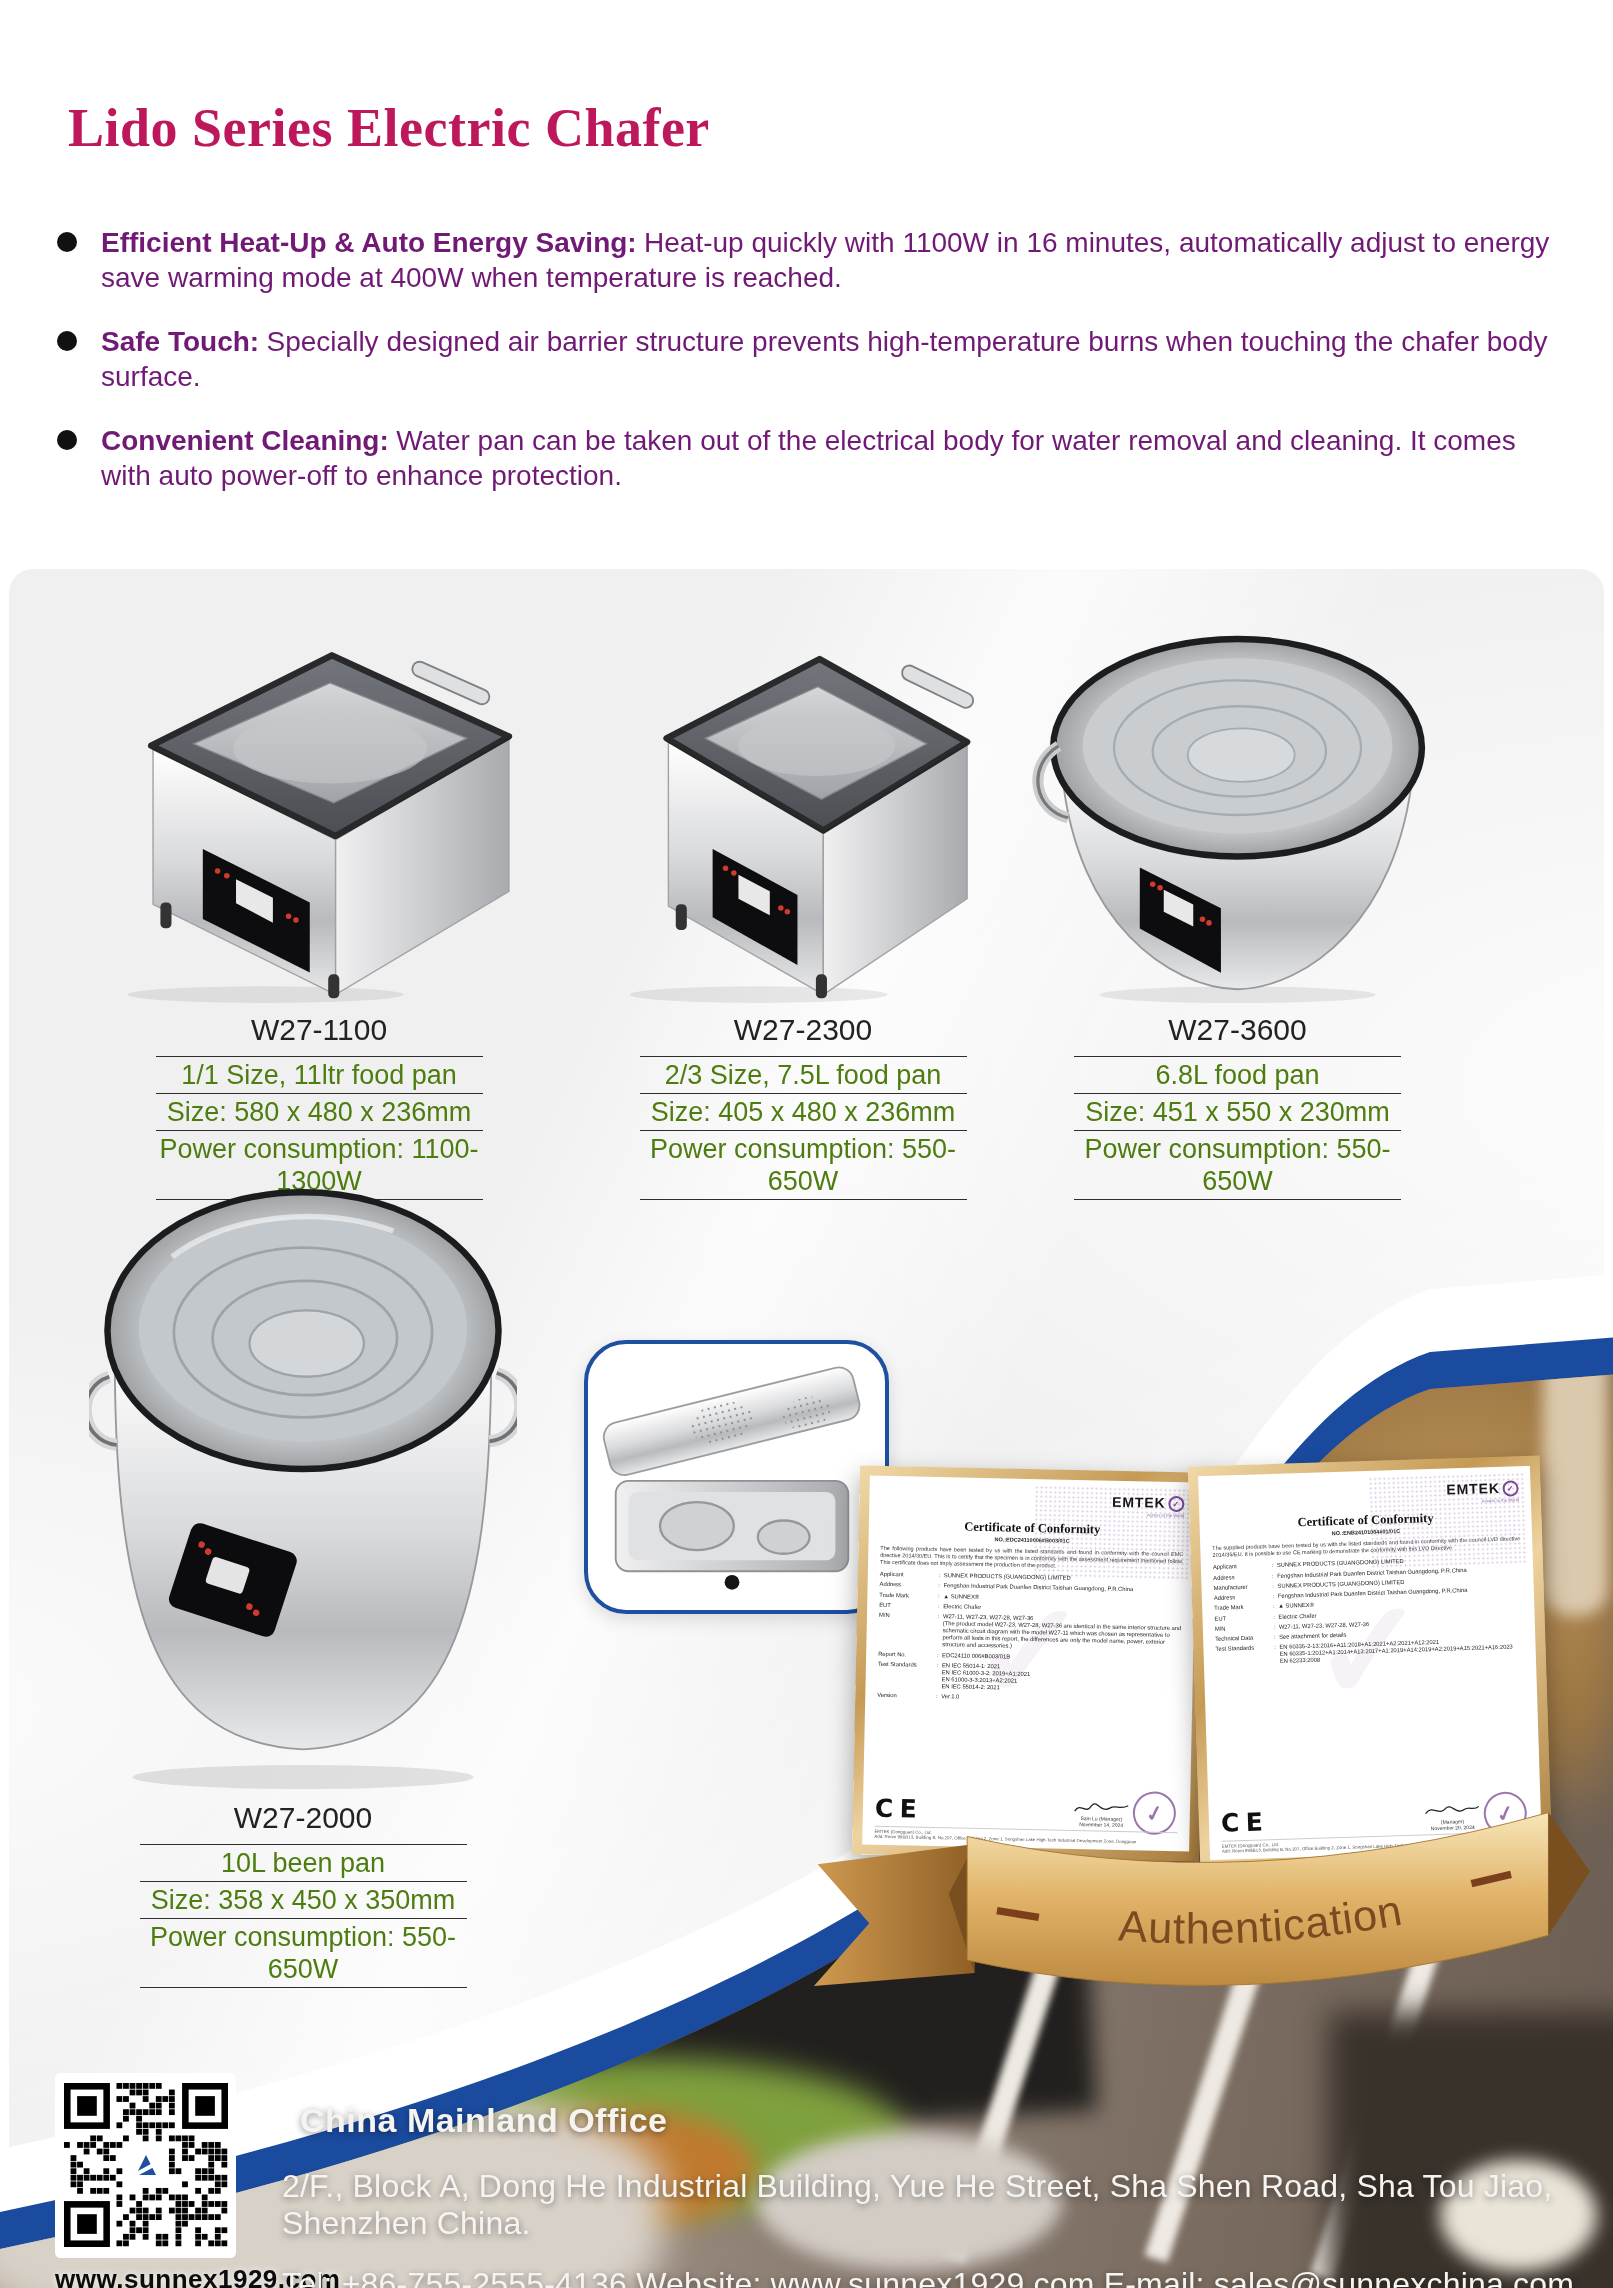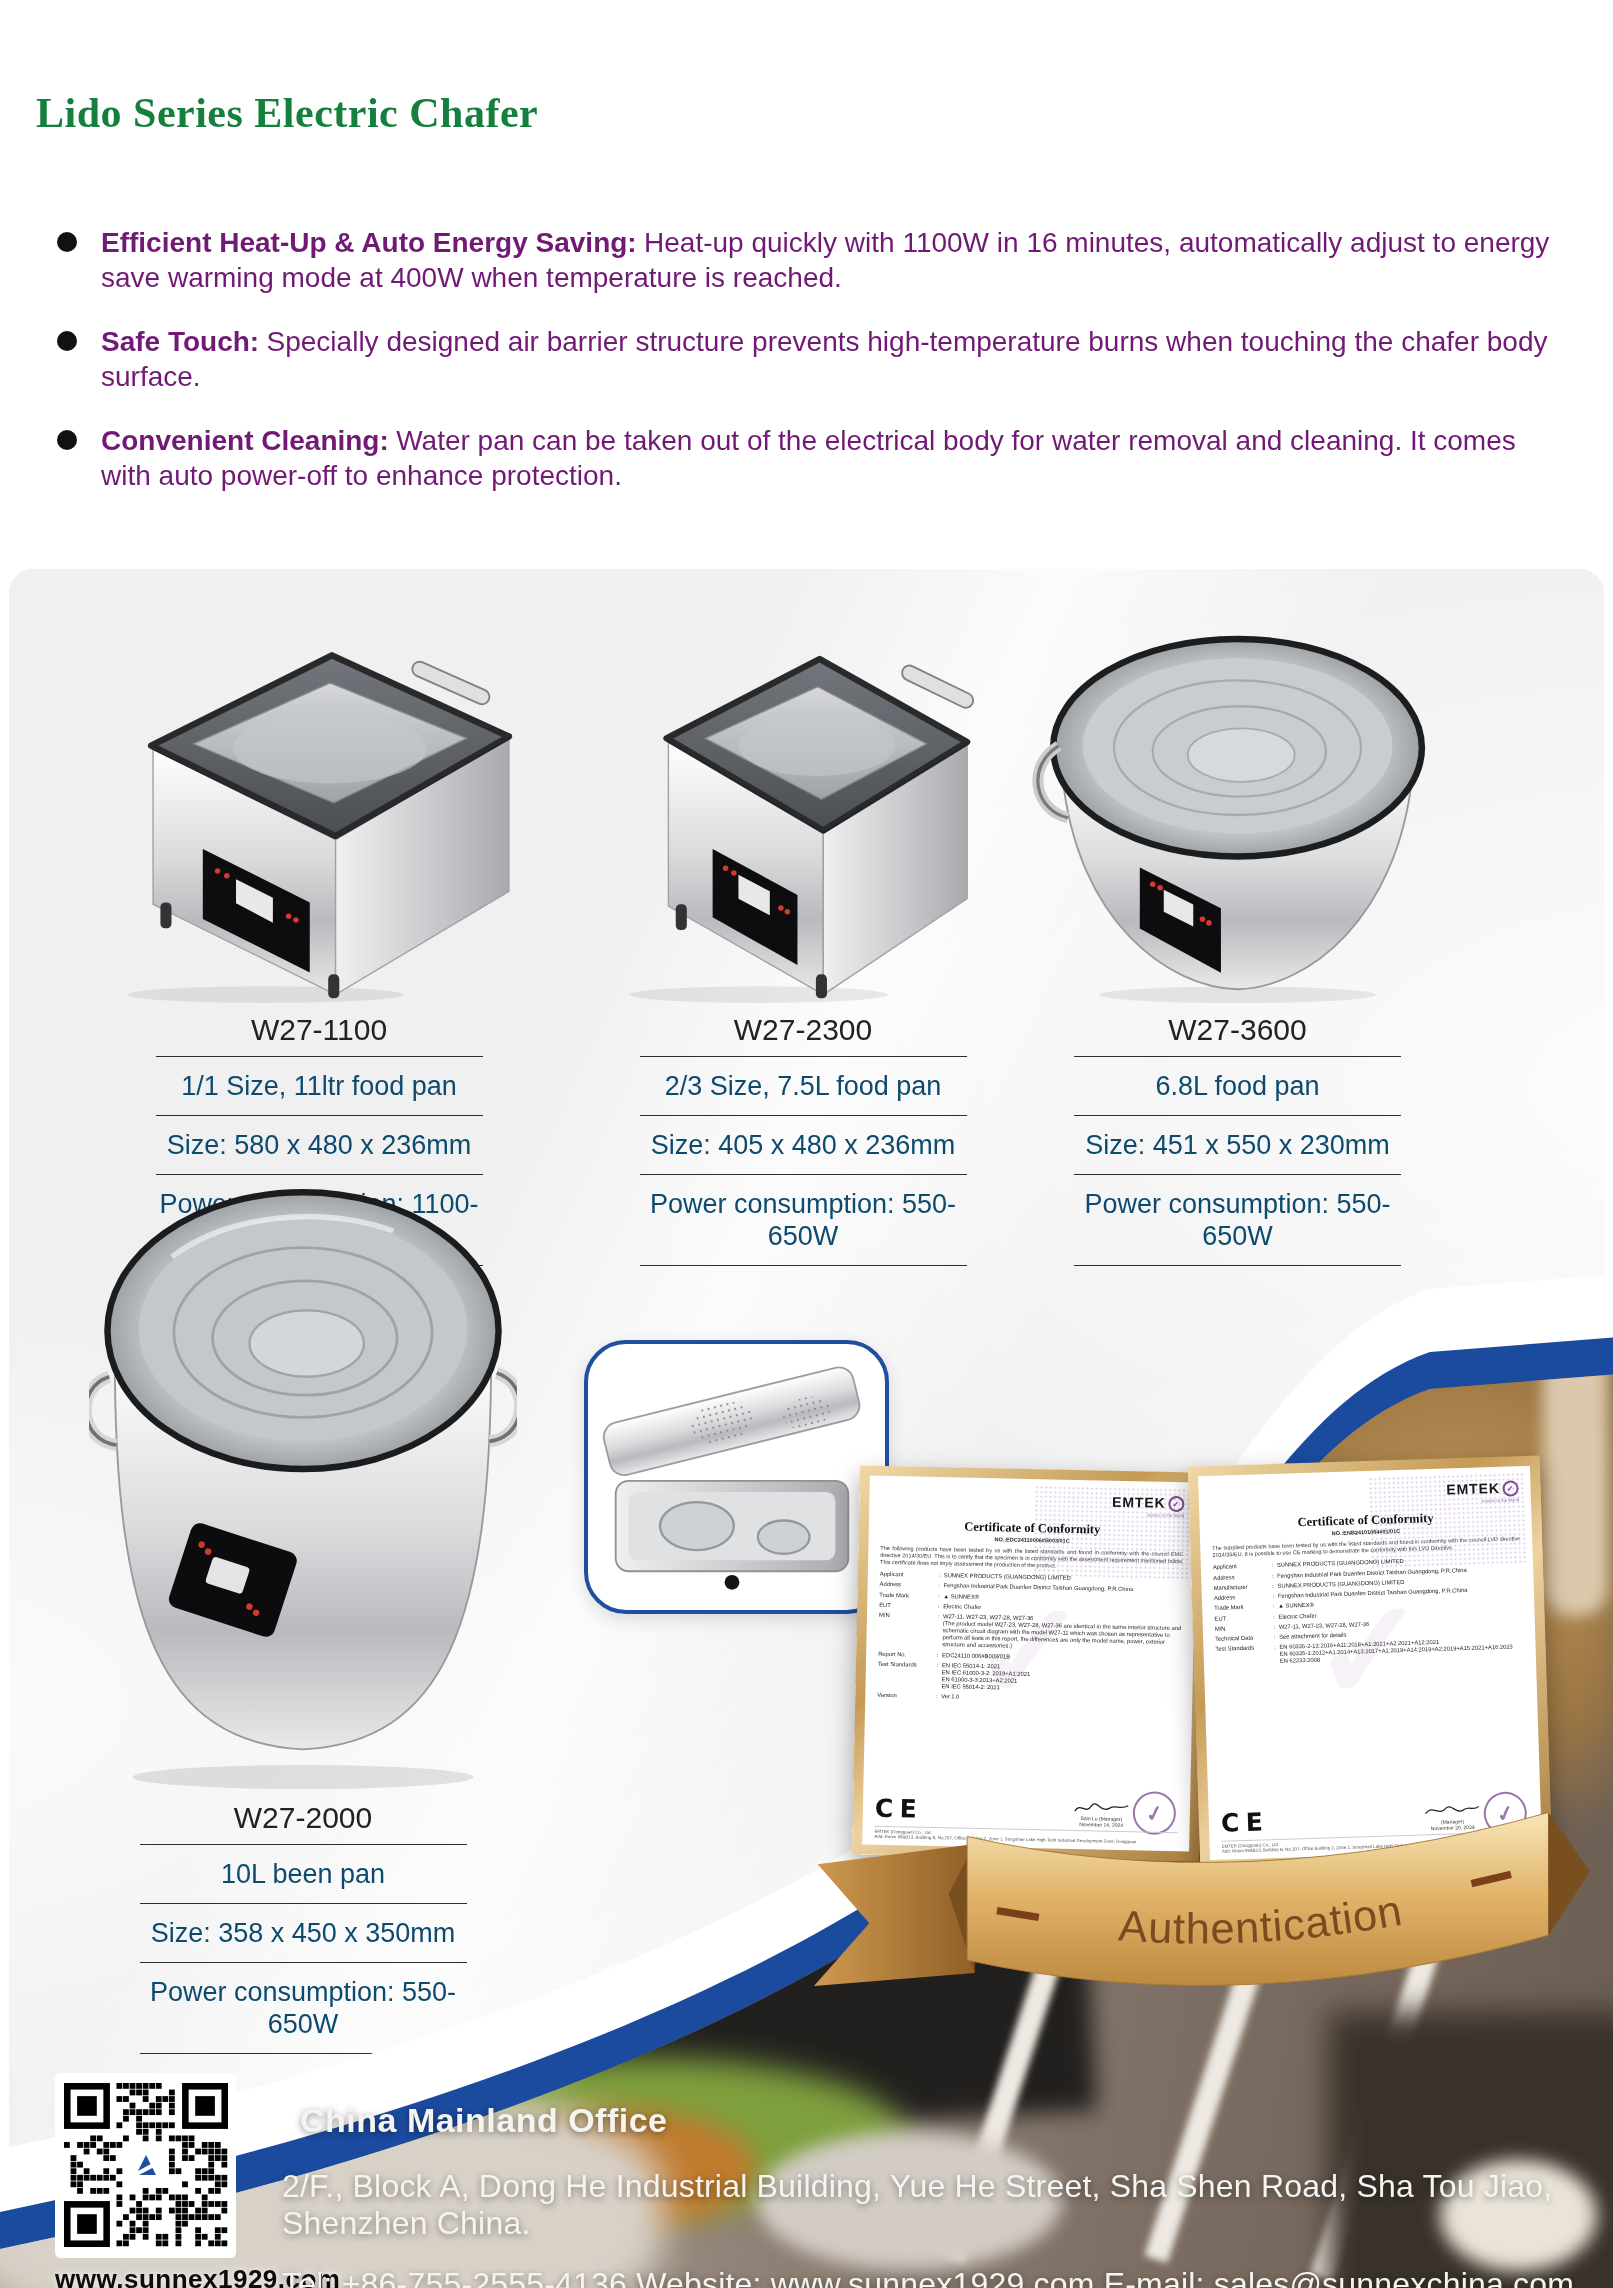--- a/index.html
+++ b/index.html
@@ -1,21 +1,21 @@
 <!DOCTYPE html>
 <html style="--accent-blue: #1b4b9f; --emtek-purple: #7d4996; --ribbon-text: #7a4a20; --panel-gray: #f0f0f1;font-size:14.8px"><head>
 <meta charset="utf-8">
 <style>
   html,body{margin:0;padding:0;background:#fff;}
   .page{position:relative;width:1613px;height:2289px;background:#fff;overflow:hidden;
         font-family:"Liberation Sans",sans-serif;color:#1c1c1c;}
 
   
-  .title{position:absolute;left:36px;top:61px;font-family:"Liberation Serif",serif;
-         font-weight:bold;font-size:42px;letter-spacing:0.5px;color:#15803d;}
+  .title{position:absolute;left:68px;top:61px;font-family:"Liberation Serif",serif;
+         font-weight:bold;font-size:54px;letter-spacing:0.5px;color:#be185d;}
   .features{position:absolute;left:57px;top:225px;width:1504px;}
   .feat{display:flex;margin-bottom:29px;font-size:28px;line-height:35px;color:#701a75;}
   .dot{flex:none;width:20px;height:20px;border-radius:50%;background:#111;margin:7.4px 24px 0 0;}
   .feat b{font-weight:bold;margin-right:7.4px;}
 
   
   .panel{position:absolute;left:9.2px;right:9.2px;top:569px;bottom:0;border-radius:24px 24px 0 0;
          background:#f0f0f1;
          background-image:
            linear-gradient(115deg, rgba(255,255,255,0) 32%, rgba(255,255,255,.75) 44%, rgba(255,255,255,0) 58%),
@@ -24,21 +24,21 @@
            linear-gradient(150deg, rgba(255,255,255,0) 55%, rgba(255,255,255,.5) 70%, rgba(255,255,255,0) 85%);}
 
   
   .pcol{position:absolute;text-align:center;}
   .c1{left:118px;top:598px;width:402px;}
   .c2{left:602px;top:598px;width:402px;}
   .c3{left:1031px;top:591px;width:413px;}
   .c4{left:89px;top:1146px;width:428px;}
   .model{font-size:30px;color:#222;margin-top:5.5px;}
   .specs{width:327px;margin:9.2px auto 0;border-bottom:1.8px solid #2e2e2e;}
-  .spec{border-top:1.8px solid #2e2e2e;font-size:27px;line-height:32px;padding:13px 0;color:#0c4a6e;}
+  .spec{border-top:1.8px solid #2e2e2e;font-size:27px;line-height:32px;padding:2px 0;color:#4d7c0f;}
 
   
   .inset{position:absolute;left:584px;top:1340px;width:297px;height:266px;background:#fff;
          border:4.6px solid #1e4fa1;border-radius:42px;overflow:hidden;box-shadow:0 5.5px 16.6px rgba(0,0,0,.12);}
 
   
   .band{position:absolute;left:0;top:1274px;width:1613px;height:1015px;}
   .band-white{background:#fff;z-index:5;
     clip-path:path("M0,875 C430,785 830,640 1065,420 C1185,305 1270,70 1430,15 L1748,-10 L1748,1100 L0,1100 Z");}
   .band-blue{background:var(--accent-blue);z-index:6;

